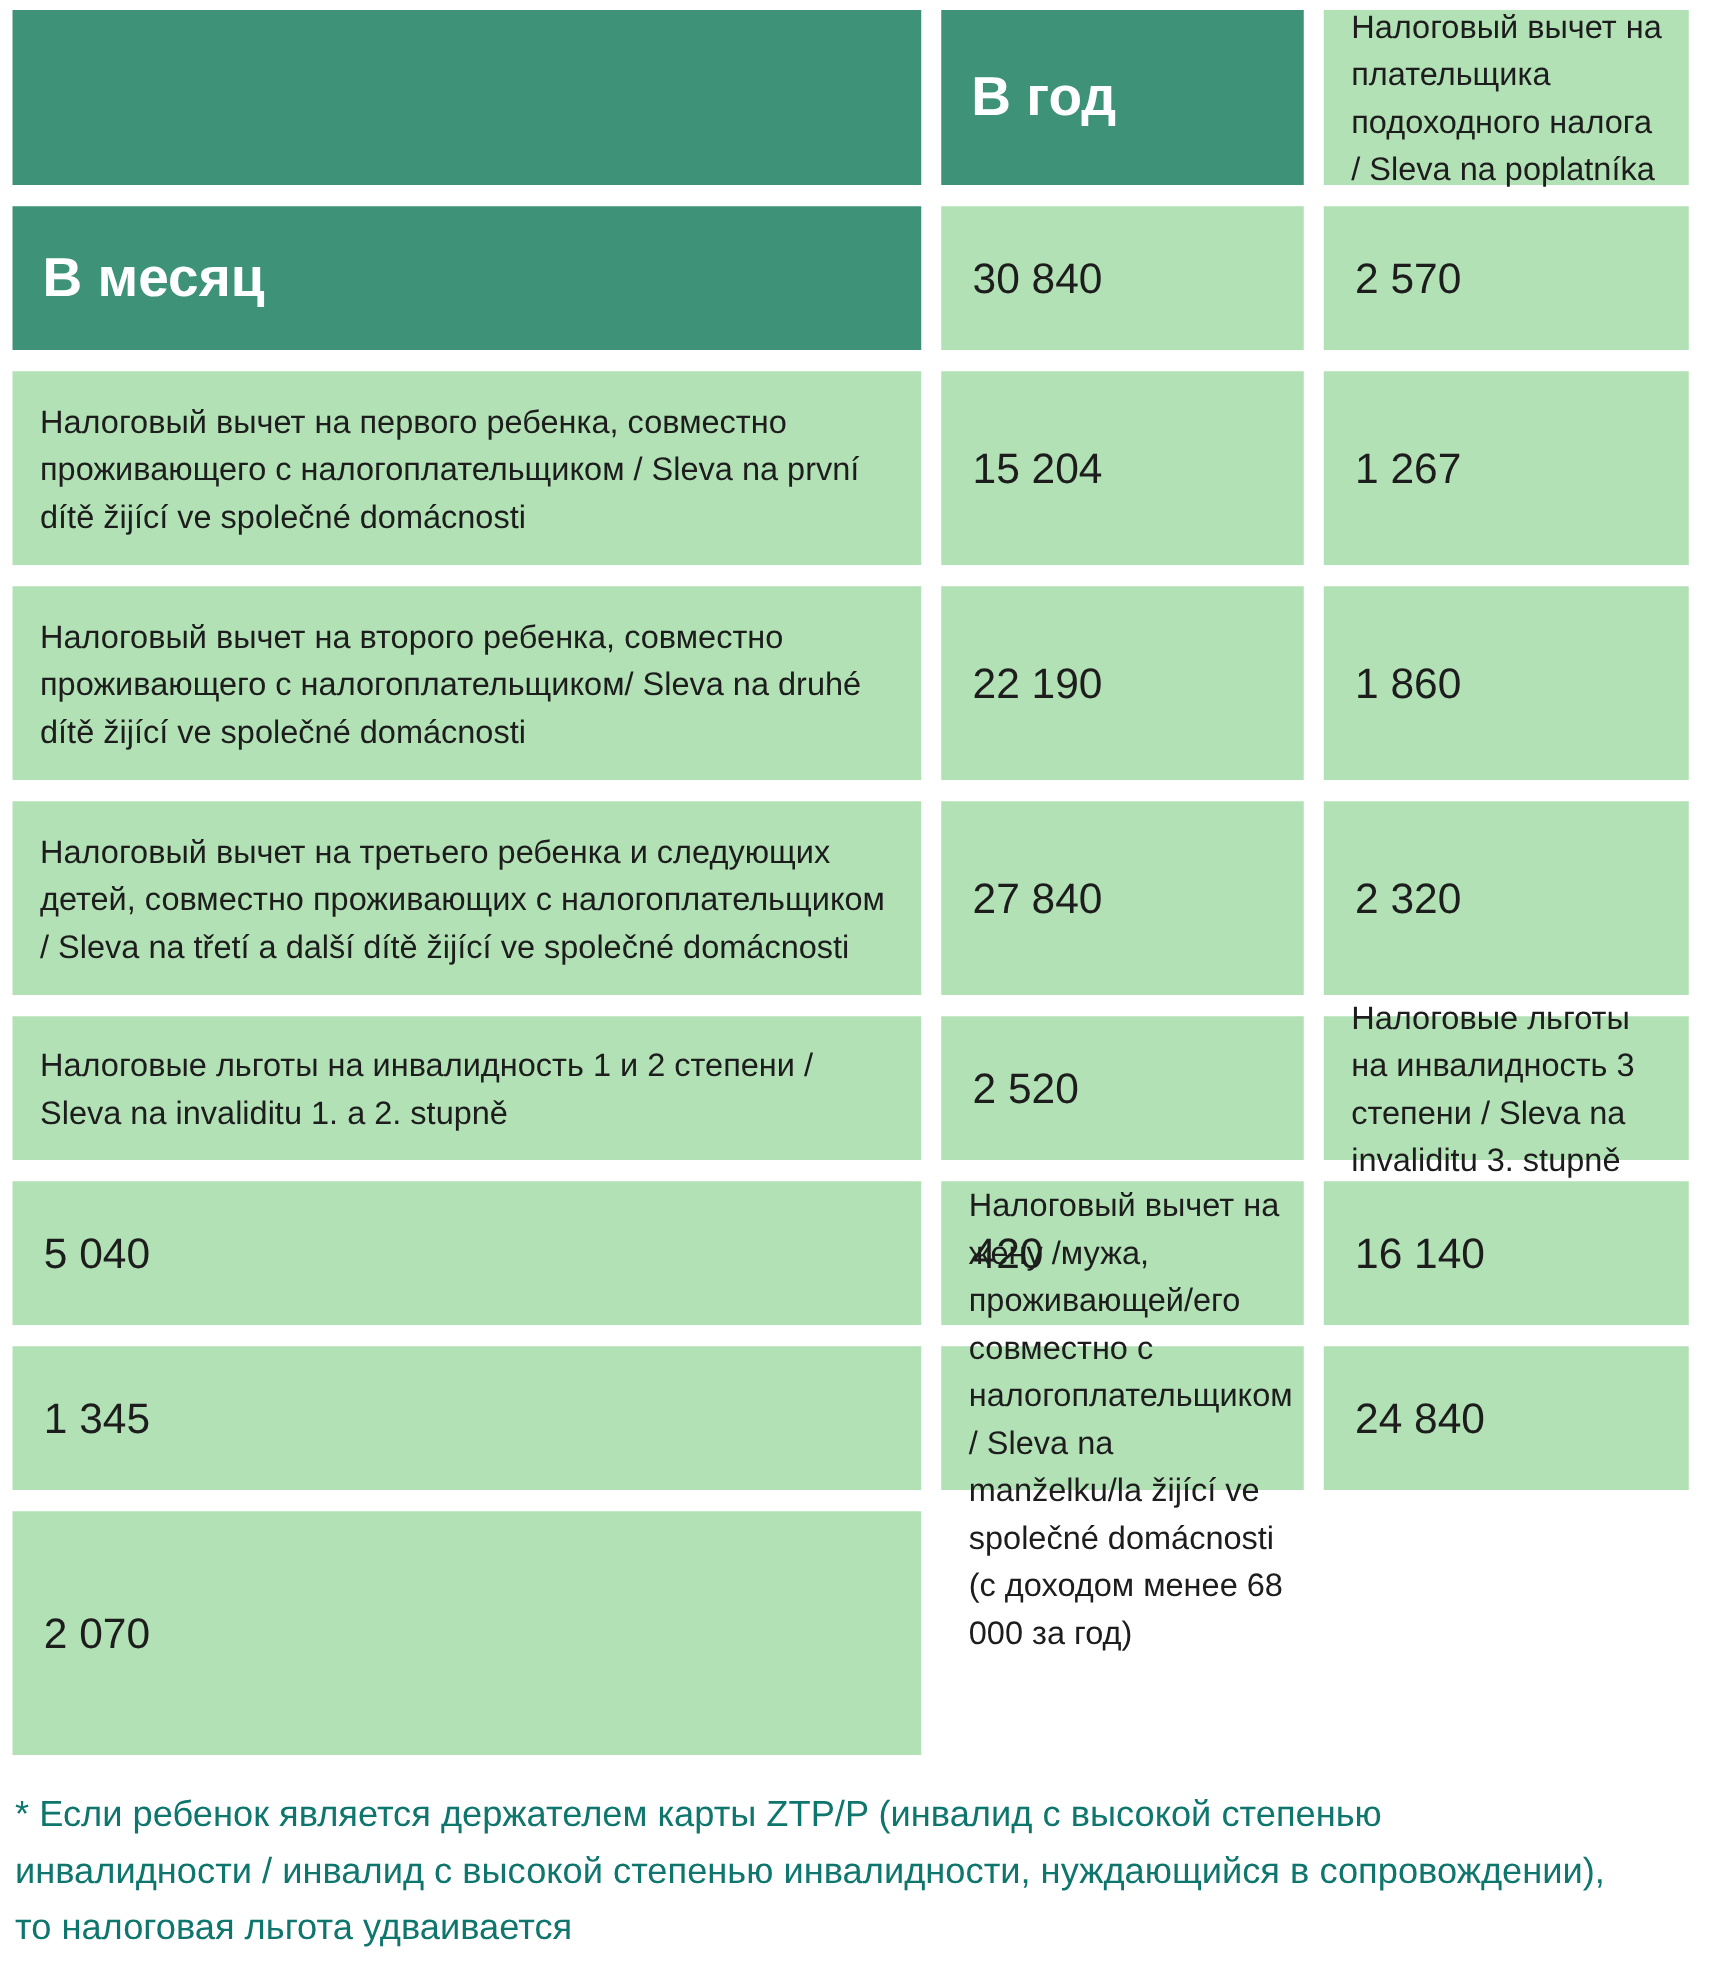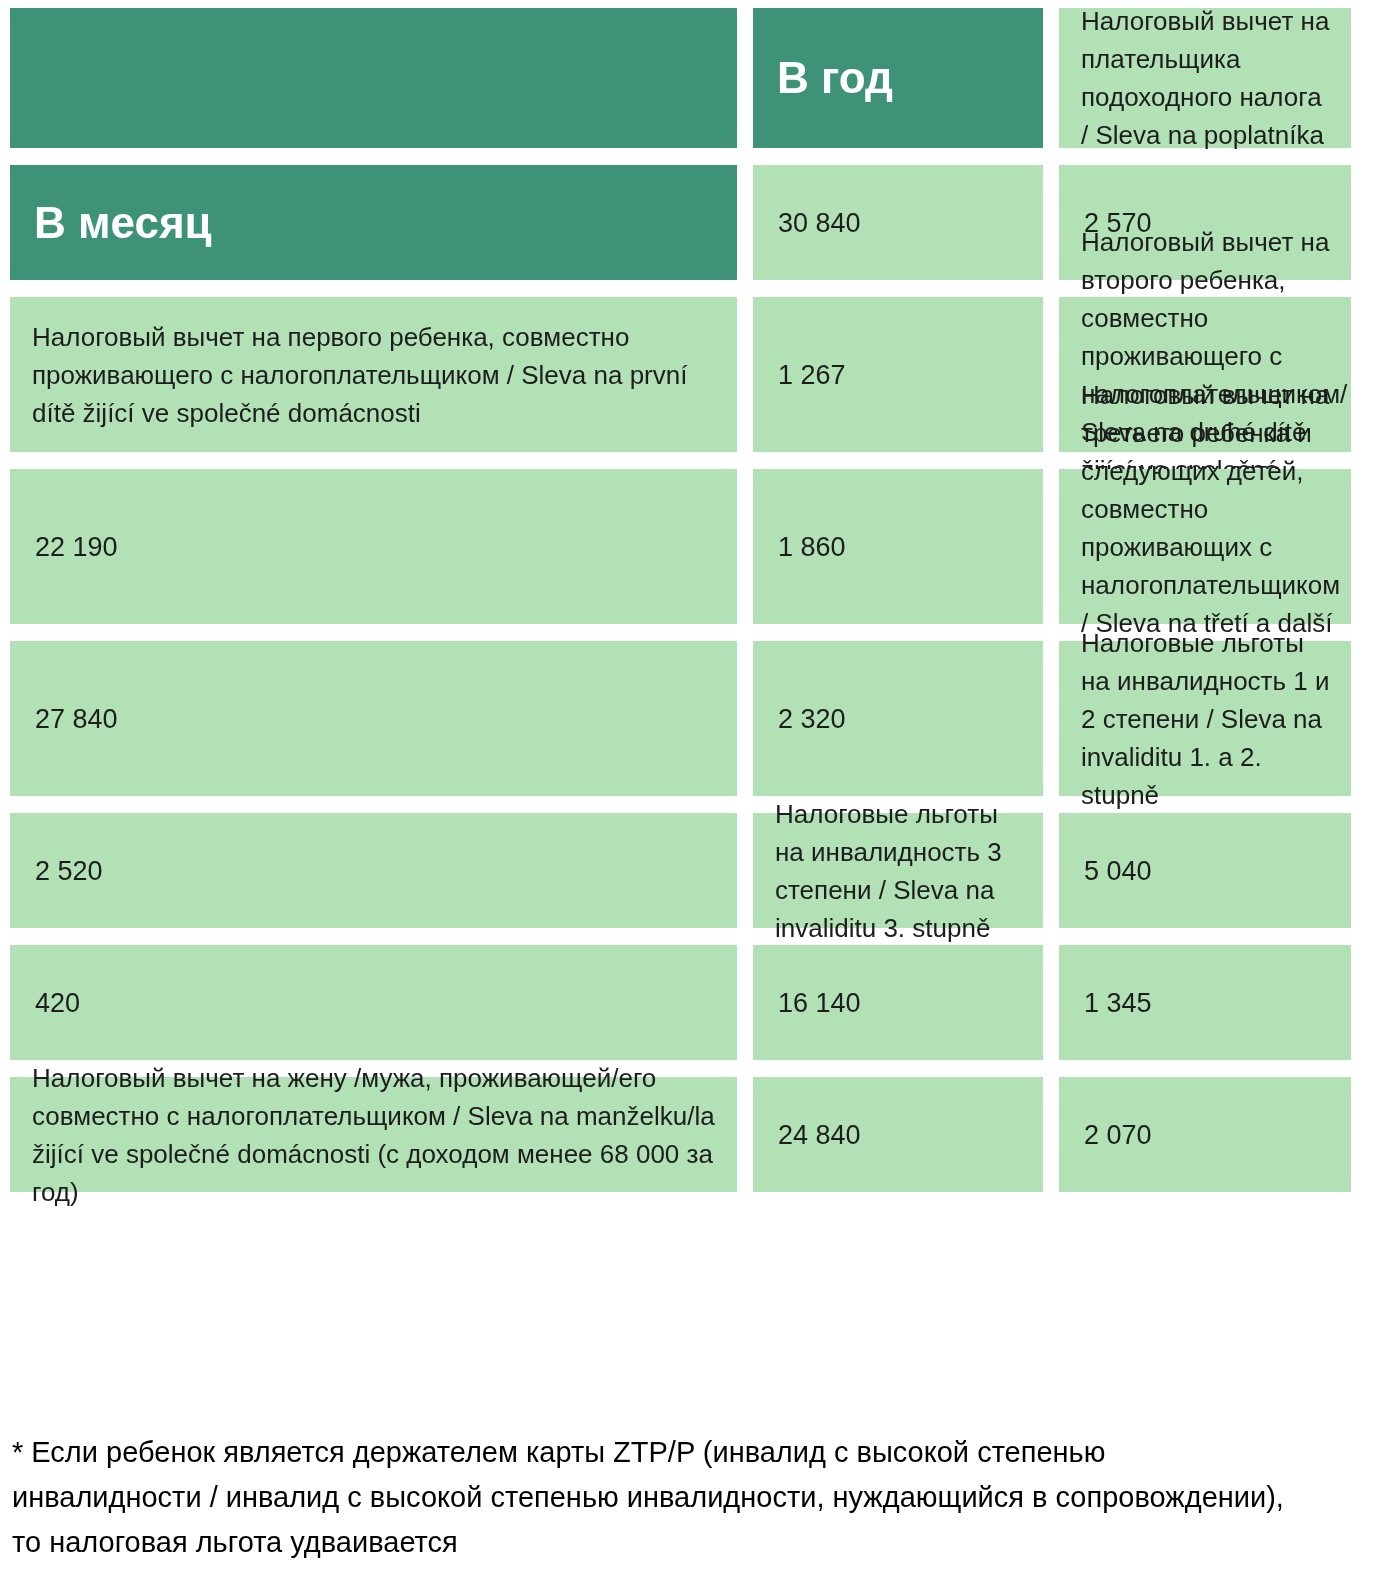--- a/index.html
+++ b/index.html
@@ -23,51 +23,52 @@
   .cell {
     background: #b2e1b5;
     display: flex;
     align-items: center;
     font-size: 26px;
     line-height: 38px;
     padding: 0 20px 0 22px;
   }
   .cell.num {
     padding-left: 25px;
-    font-size: 27px;
+    font-size: 34px;
   }
   .cell.head {
     background: #3d9278;
     color: #ffffff;
     font-weight: bold;
     font-size: 44px;
     line-height: 1;
     padding-left: 24px;
   }
   .footnote {
     padding: 26px 30px 0 12px;
     font-size: 29px;
     line-height: 45px;
-    color: #000000;
+    color: #0f766e;
   }
 </style>
 </head>
 <body>
 
 <div class="grid">
 
   <div class="cell head"></div>
   <div class="cell head">В год</div>
   <div class="cell desc">Налоговый вычет на плательщика подоходного налога / Sleva na poplatníka</div>
 
   <div class="cell head">В месяц</div>
   <div class="cell num">30 840</div>
   <div class="cell num">2 570</div>
 
   <div class="cell desc">Налоговый вычет на первого ребенка, совместно проживающего с налогоплательщиком / Sleva na první dítě žijící ve společné domácnosti</div>
+  <div class="cell num">15 204</div>
   <div class="cell num">1 267</div>
 
   <div class="cell desc">Налоговый вычет на второго ребенка, совместно проживающего с налогоплательщиком/ Sleva na druhé dítě žijící ve společné domácnosti</div>
   <div class="cell num">22 190</div>
   <div class="cell num">1 860</div>
 
   <div class="cell desc">Налоговый вычет на третьего ребенка и следующих детей, совместно проживающих с налогоплательщиком / Sleva na třetí a další dítě žijící ve společné domácnosti</div>
   <div class="cell num">27 840</div>
   <div class="cell num">2 320</div>
 

